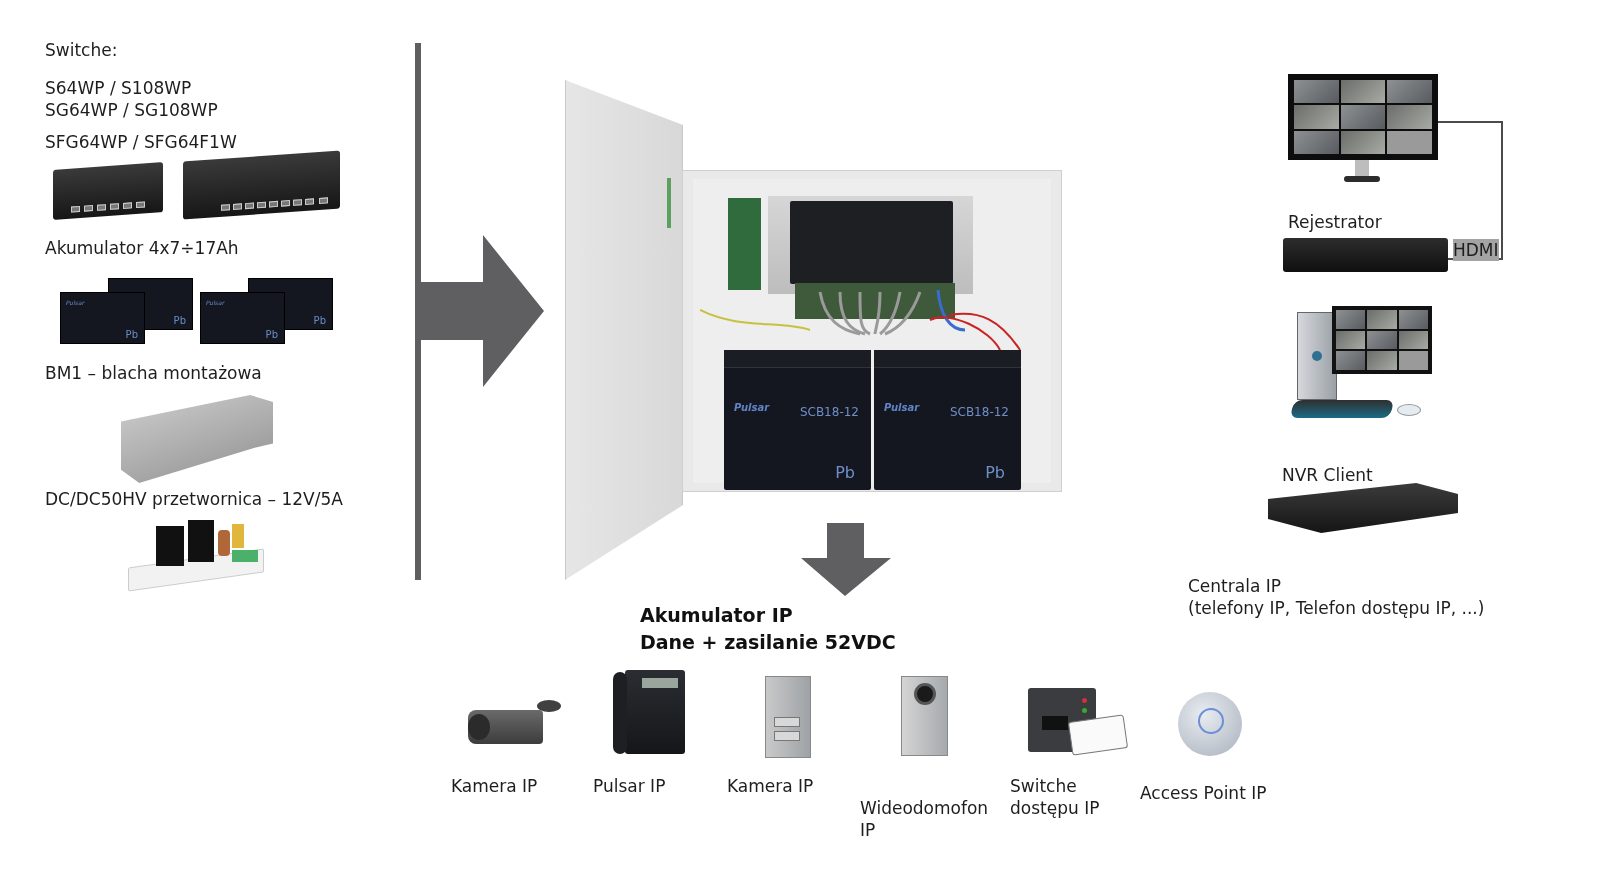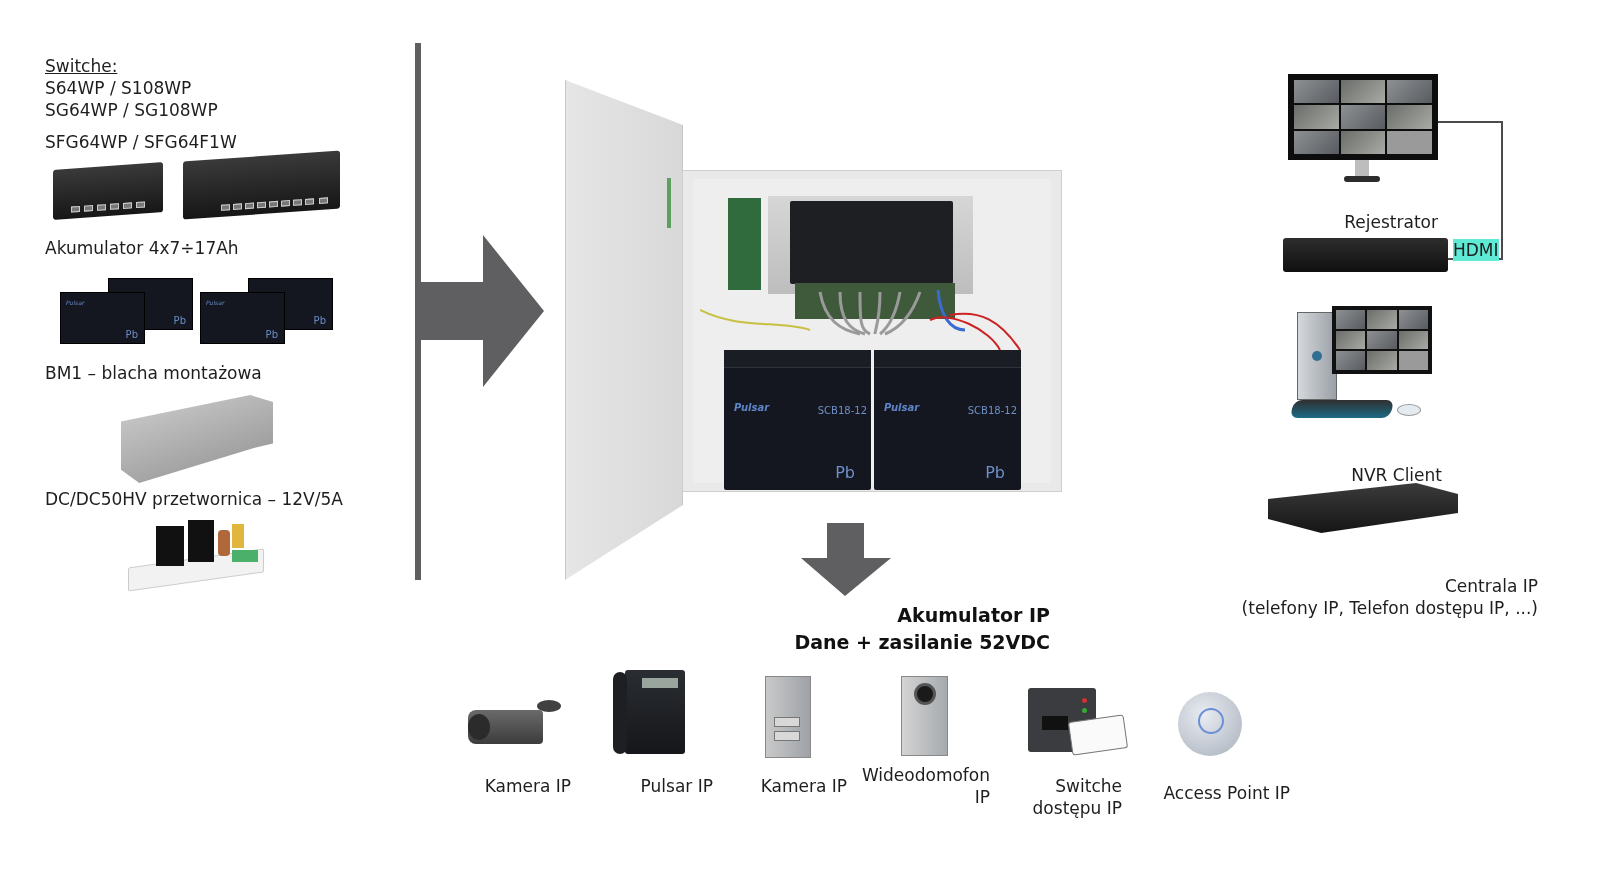--- a/index.html
+++ b/index.html
@@ -1,24 +1,24 @@
 <!DOCTYPE html>
 <html><head>
 <meta charset="utf-8">
 <style>
   * { box-sizing: border-box; margin: 0; padding: 0; }
   html, body { width: 1600px; height: 876px; background: #ffffff; overflow: hidden; }
   body { position: relative; font-family: "DejaVu Sans", sans-serif; color: #1c1c1c; }
   .abs { position: absolute; }
   .lbl { font-size: 17px; line-height: 22px; color: #1e1e1e; white-space: nowrap; }
-  .ctr { text-align: right; }
+  .ctr { text-align: left; }
   .bold { font-weight: bold; font-size: 19px; line-height: 27px; color: #111; }
 
   
-  .sw-title { left: 45px; top: 55px; text-decoration: underline; }
+  .sw-title { left: 45px; top: 39px; }
   .sw-line { left: 45px; }
 
   .switch { background: linear-gradient(#3a3a3a, #161616); border-radius: 3px; }
   .port { position: absolute; bottom: 6px; width: 9px; height: 6px; background: #777; border: 1px solid #ccc; }
 
   .battery { background: #14171f; border: 1px solid #000; }
   .battery .logo { position: absolute; left: 5px; top: 6px; font-size: 6px; color: #6a8cc8; font-style: italic; }
   .battery .pb { position: absolute; right: 6px; bottom: 3px; font-size: 10px; color: #6a8cc8; }
 
   .plate { background: linear-gradient(160deg, #cfcfcf, #8e8e8e); clip-path: polygon(0 30%, 85% 0, 100% 8%, 100% 55%, 88% 60%, 12% 100%, 0 85%); }
@@ -33,21 +33,21 @@
   .door { left: 565px; top: 80px; width: 118px; height: 500px; background: linear-gradient(90deg, #e6e6e6, #d8d8d8); border: 1px solid #c8c8c8;
           clip-path: polygon(0 0, 100% 9%, 100% 85%, 0 100%); }
   .cabinet { left: 682px; top: 170px; width: 380px; height: 322px; background: #e9e9e9; border: 1px solid #cfcfcf; }
   .cab-inner { position: absolute; left: 10px; top: 8px; right: 10px; bottom: 8px; background: #eeeeee; }
   .mount-plate { left: 768px; top: 196px; width: 205px; height: 98px; background: linear-gradient(#d6d6d6, #bdbdbd); }
   .psu-box { left: 790px; top: 201px; width: 163px; height: 83px; background: #1e1f23; border-radius: 2px; }
   .psu-board { left: 795px; top: 283px; width: 160px; height: 36px; background: #3e5a3a; }
   .dcdc-board { left: 728px; top: 198px; width: 33px; height: 92px; background: #2f6b3c; }
   .cab-batt { top: 350px; width: 147px; height: 140px; background: #14171f; border-radius: 2px; }
   .cab-batt .brand { position: absolute; left: 10px; top: 52px; font-size: 10px; font-style: italic; font-weight: bold; color: #5f84c6; }
-  .cab-batt .model { position: absolute; right: 4px; top: 55px; font-size: 10px; color: #6f8fc8; }
+  .cab-batt .model { position: absolute; right: 12px; top: 55px; font-size: 12px; color: #6f8fc8; }
   .cab-batt .pbl { position: absolute; right: 16px; bottom: 8px; font-size: 16px; color: #6f8fc8; }
   .cab-batt .top { position: absolute; left: 0; top: 0; right: 0; height: 18px; background: #1b1d24; border-bottom: 1px solid #30333b; }
 
   
   .monitor { left: 1288px; top: 74px; width: 150px; height: 86px; background: #0d0d0d; padding: 6px; }
   .screen-grid { display: grid; grid-template-columns: repeat(3, 1fr); grid-template-rows: repeat(3, 1fr); gap: 2px; width: 100%; height: 100%; }
   .screen-grid div { background: linear-gradient(135deg, #8d9194, #585c60); }
   .screen-grid div:nth-child(2n) { background: linear-gradient(135deg, #6b6d6a, #a8aaa5); }
   .screen-grid div:last-child { background: #9a9a9a; }
   .stand-neck { left: 1355px; top: 160px; width: 14px; height: 16px; background: #bdbdbd; }
@@ -203,42 +203,42 @@
   <div class="abs" style="left:54px;top:20px;width:5px;height:5px;background:#3a3;border-radius:50%"></div>
 </div>
 <div class="abs card"></div>
 
 <div class="abs ap"></div>
 <div class="abs ap-ring"></div>
 
 <div class="abs lbl ctr" style="left:451px;top:775px;width:120px">Kamera IP</div>
 <div class="abs lbl ctr" style="left:593px;top:775px;width:120px">Pulsar IP</div>
 <div class="abs lbl ctr" style="left:727px;top:775px;width:120px">Kamera IP</div>
-<div class="abs lbl ctr" style="left:860px;top:764px;width:130px;white-space:normal">Wideodomofon IP</div>
+<div class="abs lbl ctr" style="left:860px;top:797px;width:130px;white-space:normal">Wideodomofon IP</div>
 <div class="abs lbl ctr" style="left:1010px;top:775px;width:112px;white-space:normal">Switche dostępu IP</div>
 <div class="abs lbl ctr" style="left:1140px;top:782px;width:150px">Access Point IP</div>
 
 <div class="abs monitor">
   <div class="screen-grid">
       <div></div>
       <div></div>
       <div></div>
       <div></div>
       <div></div>
       <div></div>
       <div></div>
       <div></div>
       <div></div>
     </div>
 </div>
 <div class="abs stand-neck"></div>
 <div class="abs stand-foot"></div>
 
 <div class="abs hdmi-line" style="left:1438px;top:121px;width:65px;height:139px"></div>
-<div class="abs lbl" style="left:1453px;top:239px;background:#5eead4">HDMI</div>
+<div class="abs lbl" style="left:1453px;top:239px;background:#a3a3a3">HDMI</div>
 
 <div class="abs lbl ctr" style="left:1288px;top:211px;width:150px">Rejestrator</div>
 <div class="abs recorder"></div>
 
 <div class="abs pc-tower">
   <div class="abs" style="left:14px;top:38px;width:10px;height:10px;background:#2f6f92;border-radius:50%"></div>
 </div>
 <div class="abs pc-monitor">
   <div class="screen-grid">
       <div></div>

